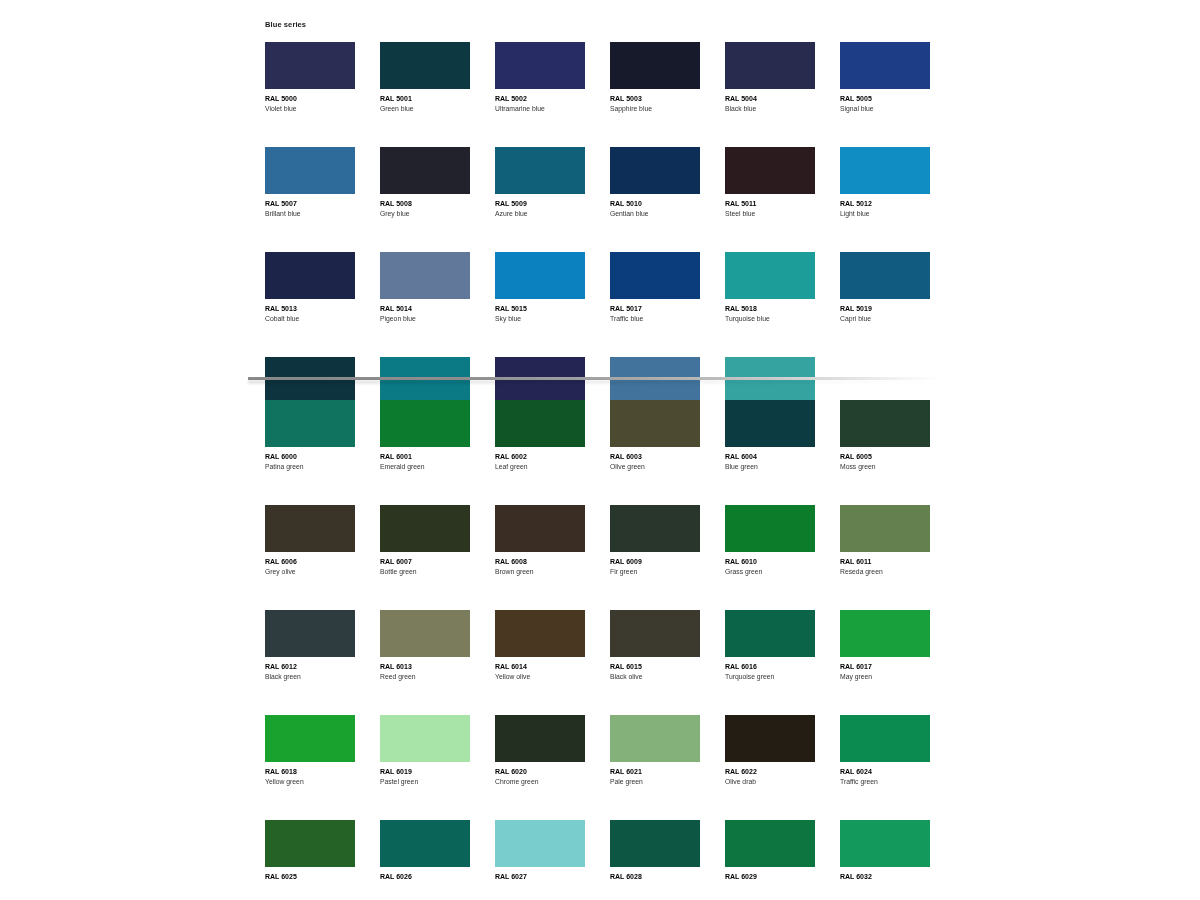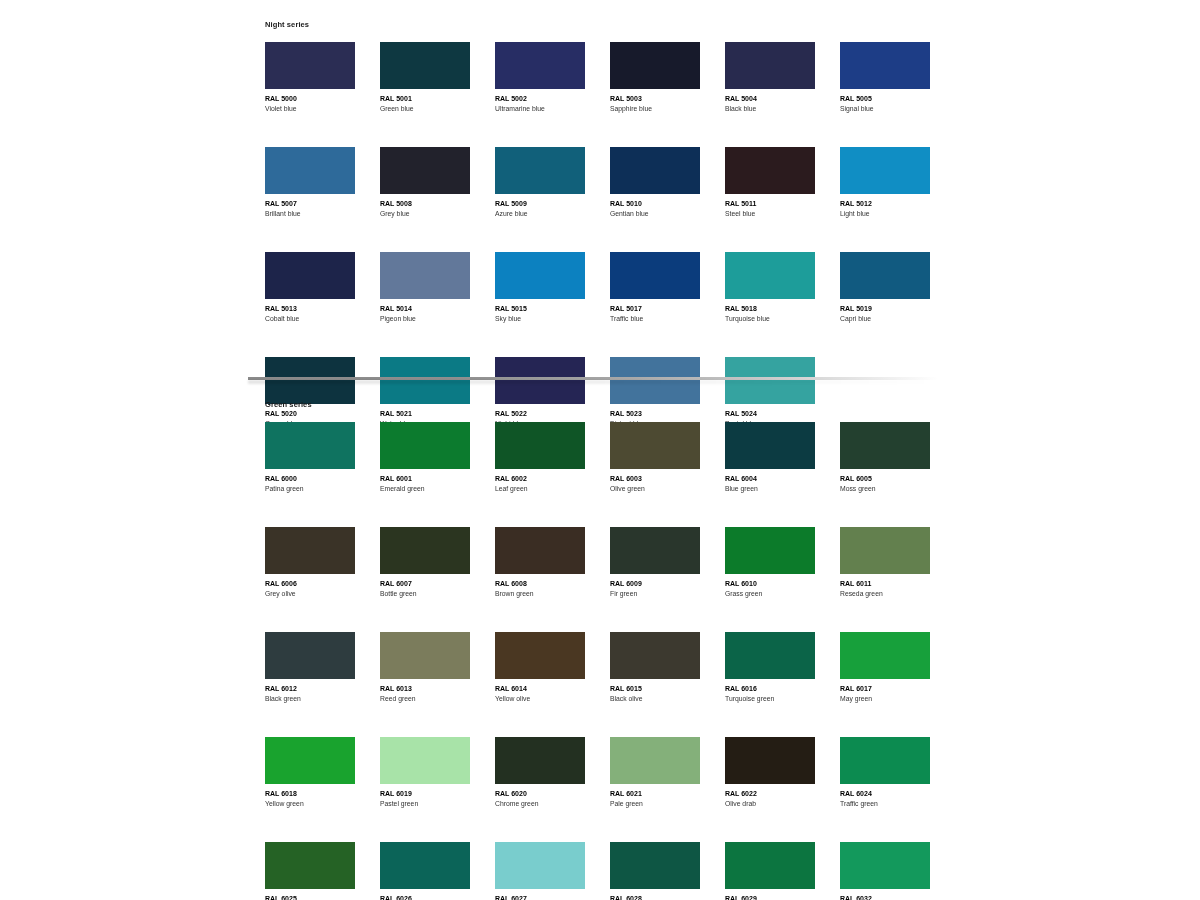--- a/index.html
+++ b/index.html
@@ -105,21 +105,21 @@
         rgba(0,0,0,0) 100%);
     filter: blur(1px);
   }
 </style>
 </head>
 <body>
 
 <div class="page">
 
   <div class="section" id="section-blue">
-    <div class="section-title">Night series</div>
+    <div class="section-title">Blue series</div>
     <div class="swatch-grid" id="grid-blue">
         <div class="swatch-cell">
           <div class="swatch-chip" style="background: rgb(43, 45, 84);"></div>
           <div class="swatch-code">RAL 5000</div>
           <div class="swatch-name">Violet blue</div>
         </div>
         <div class="swatch-cell">
           <div class="swatch-chip" style="background: rgb(14, 56, 65);"></div>
           <div class="swatch-code">RAL 5001</div>
           <div class="swatch-name">Green blue</div>
@@ -229,21 +229,20 @@
           <div class="swatch-code">RAL 5024</div>
           <div class="swatch-name">Pastel blue</div>
         </div>
       </div>
   </div>
 
   <div id="section-divider"></div>
   <div id="section-divider-shadow"></div>
 
   <div class="section" id="section-green">
-    <div class="section-title">Green series</div>
     <div class="swatch-grid" id="grid-green">
         <div class="swatch-cell">
           <div class="swatch-chip" style="background: rgb(15, 115, 96);"></div>
           <div class="swatch-code">RAL 6000</div>
           <div class="swatch-name">Patina green</div>
         </div>
         <div class="swatch-cell">
           <div class="swatch-chip" style="background: rgb(12, 123, 46);"></div>
           <div class="swatch-code">RAL 6001</div>
           <div class="swatch-name">Emerald green</div>

